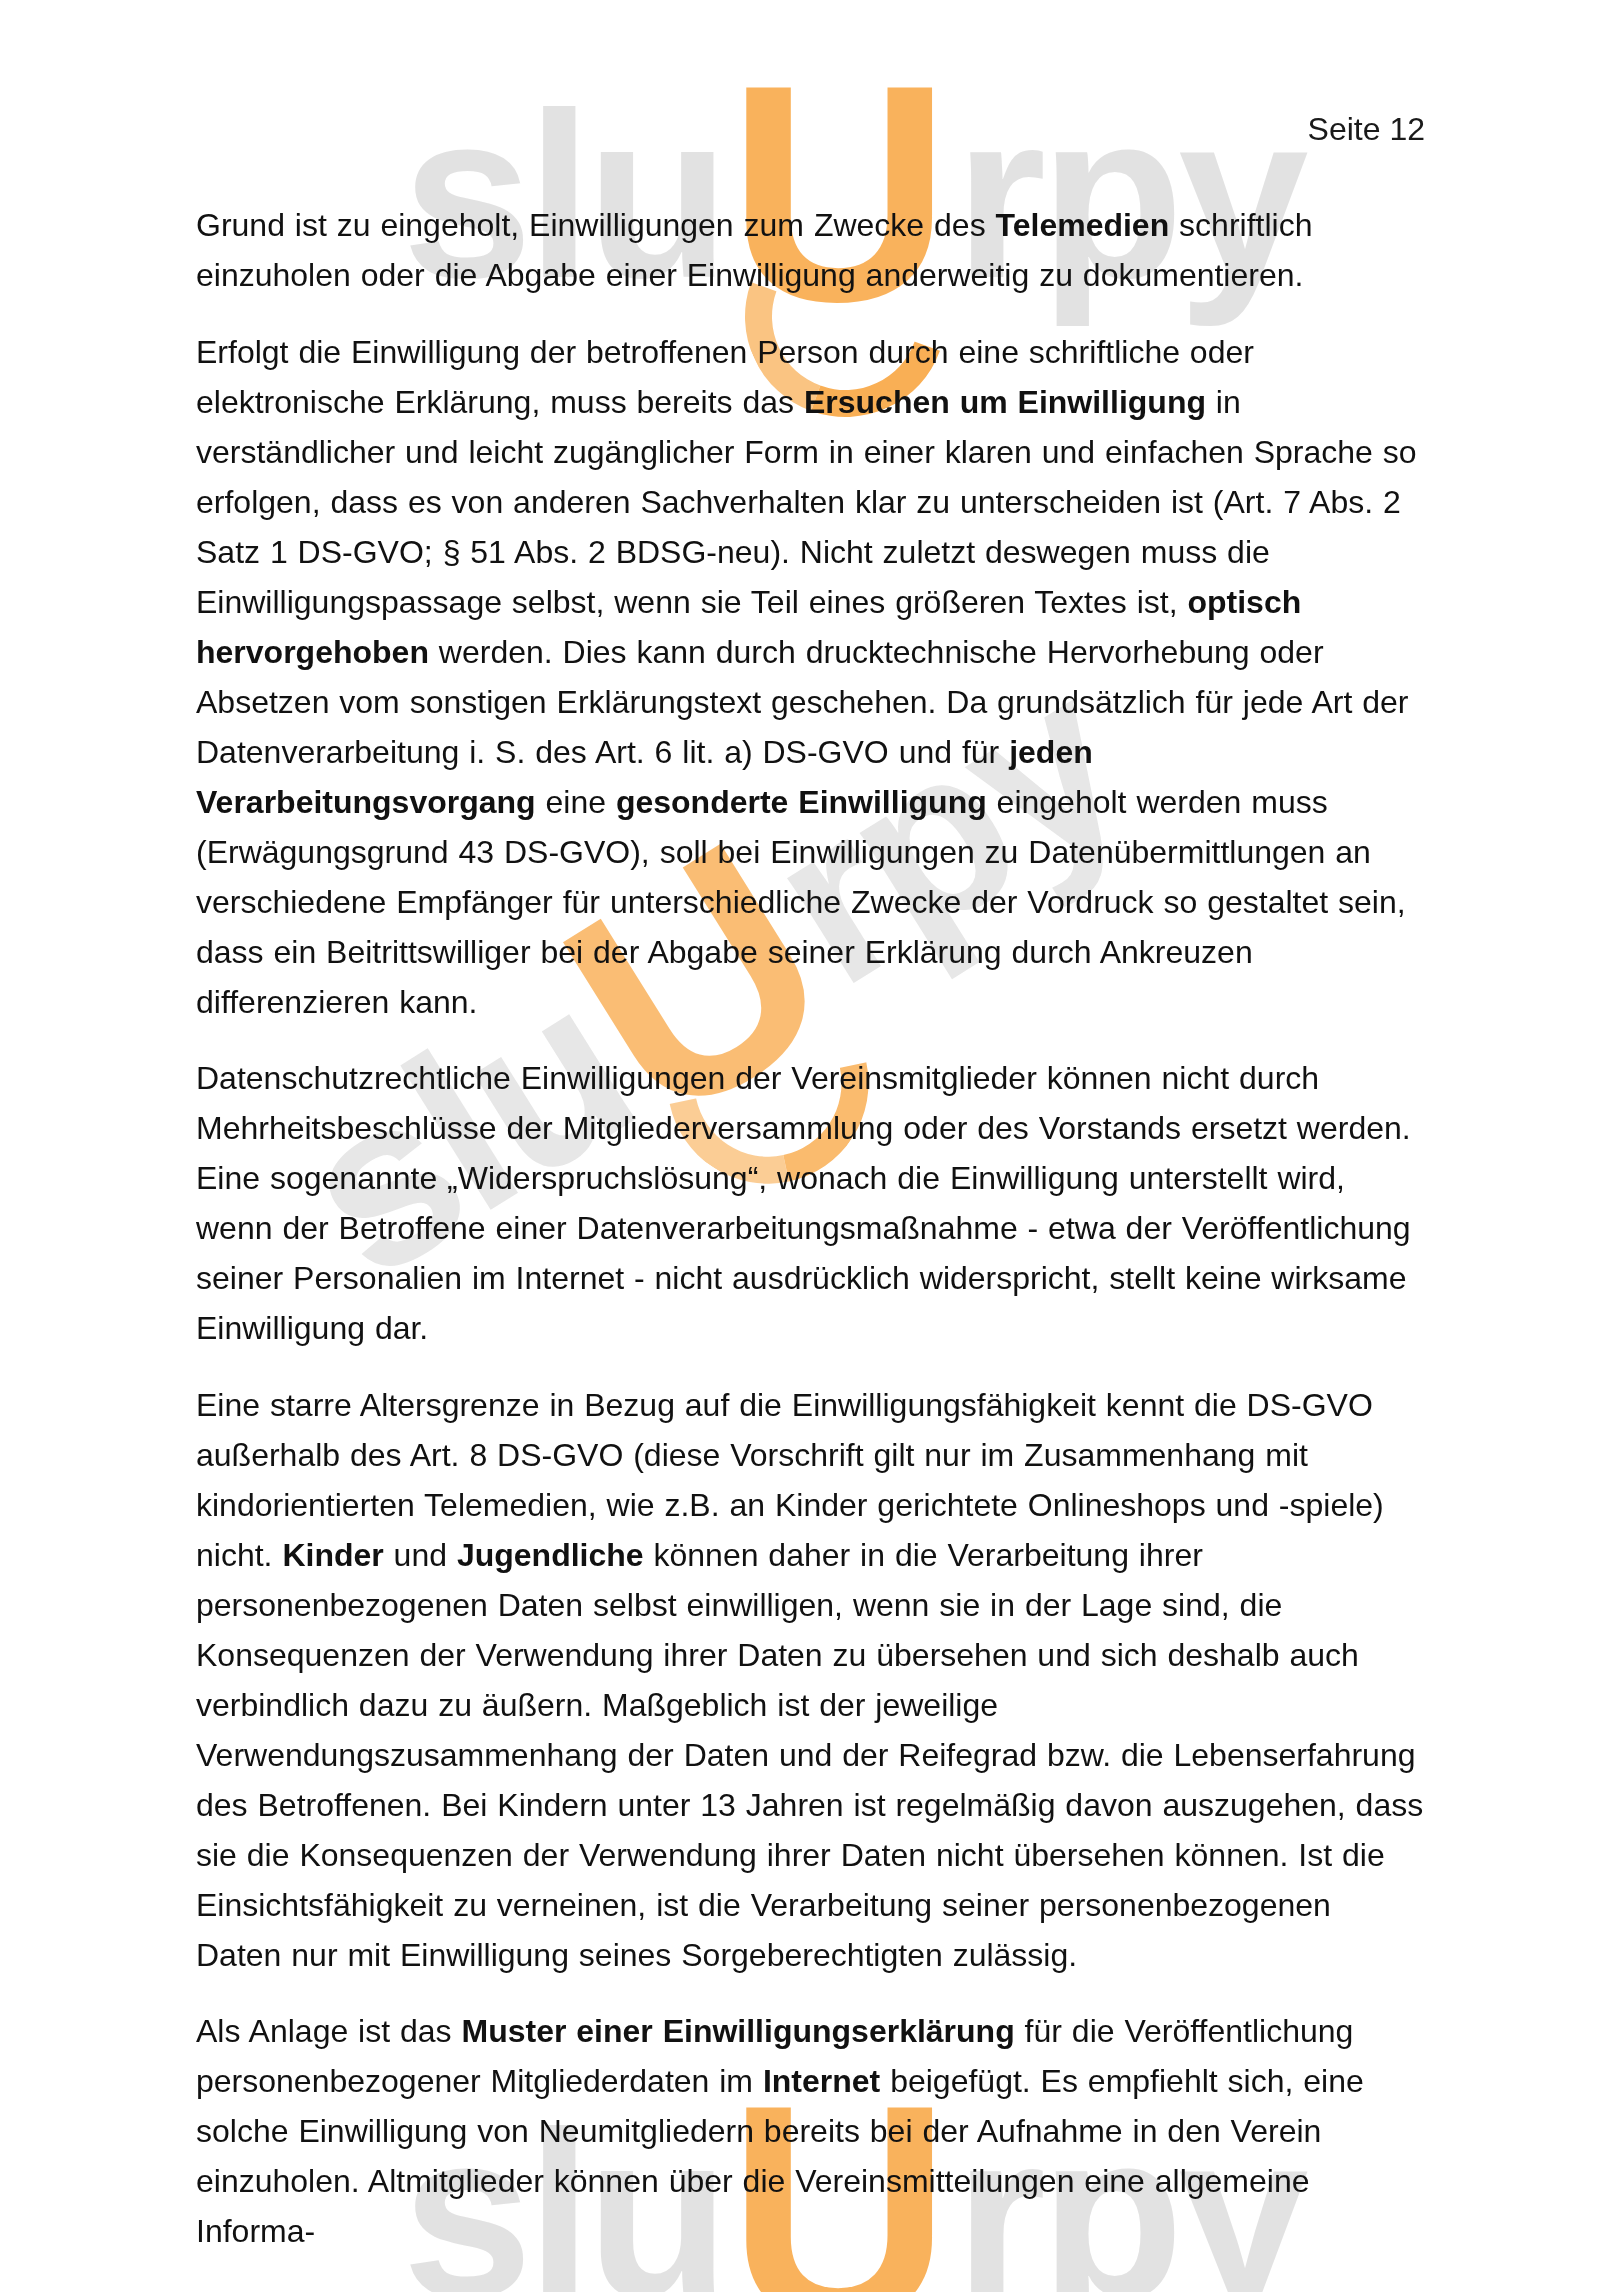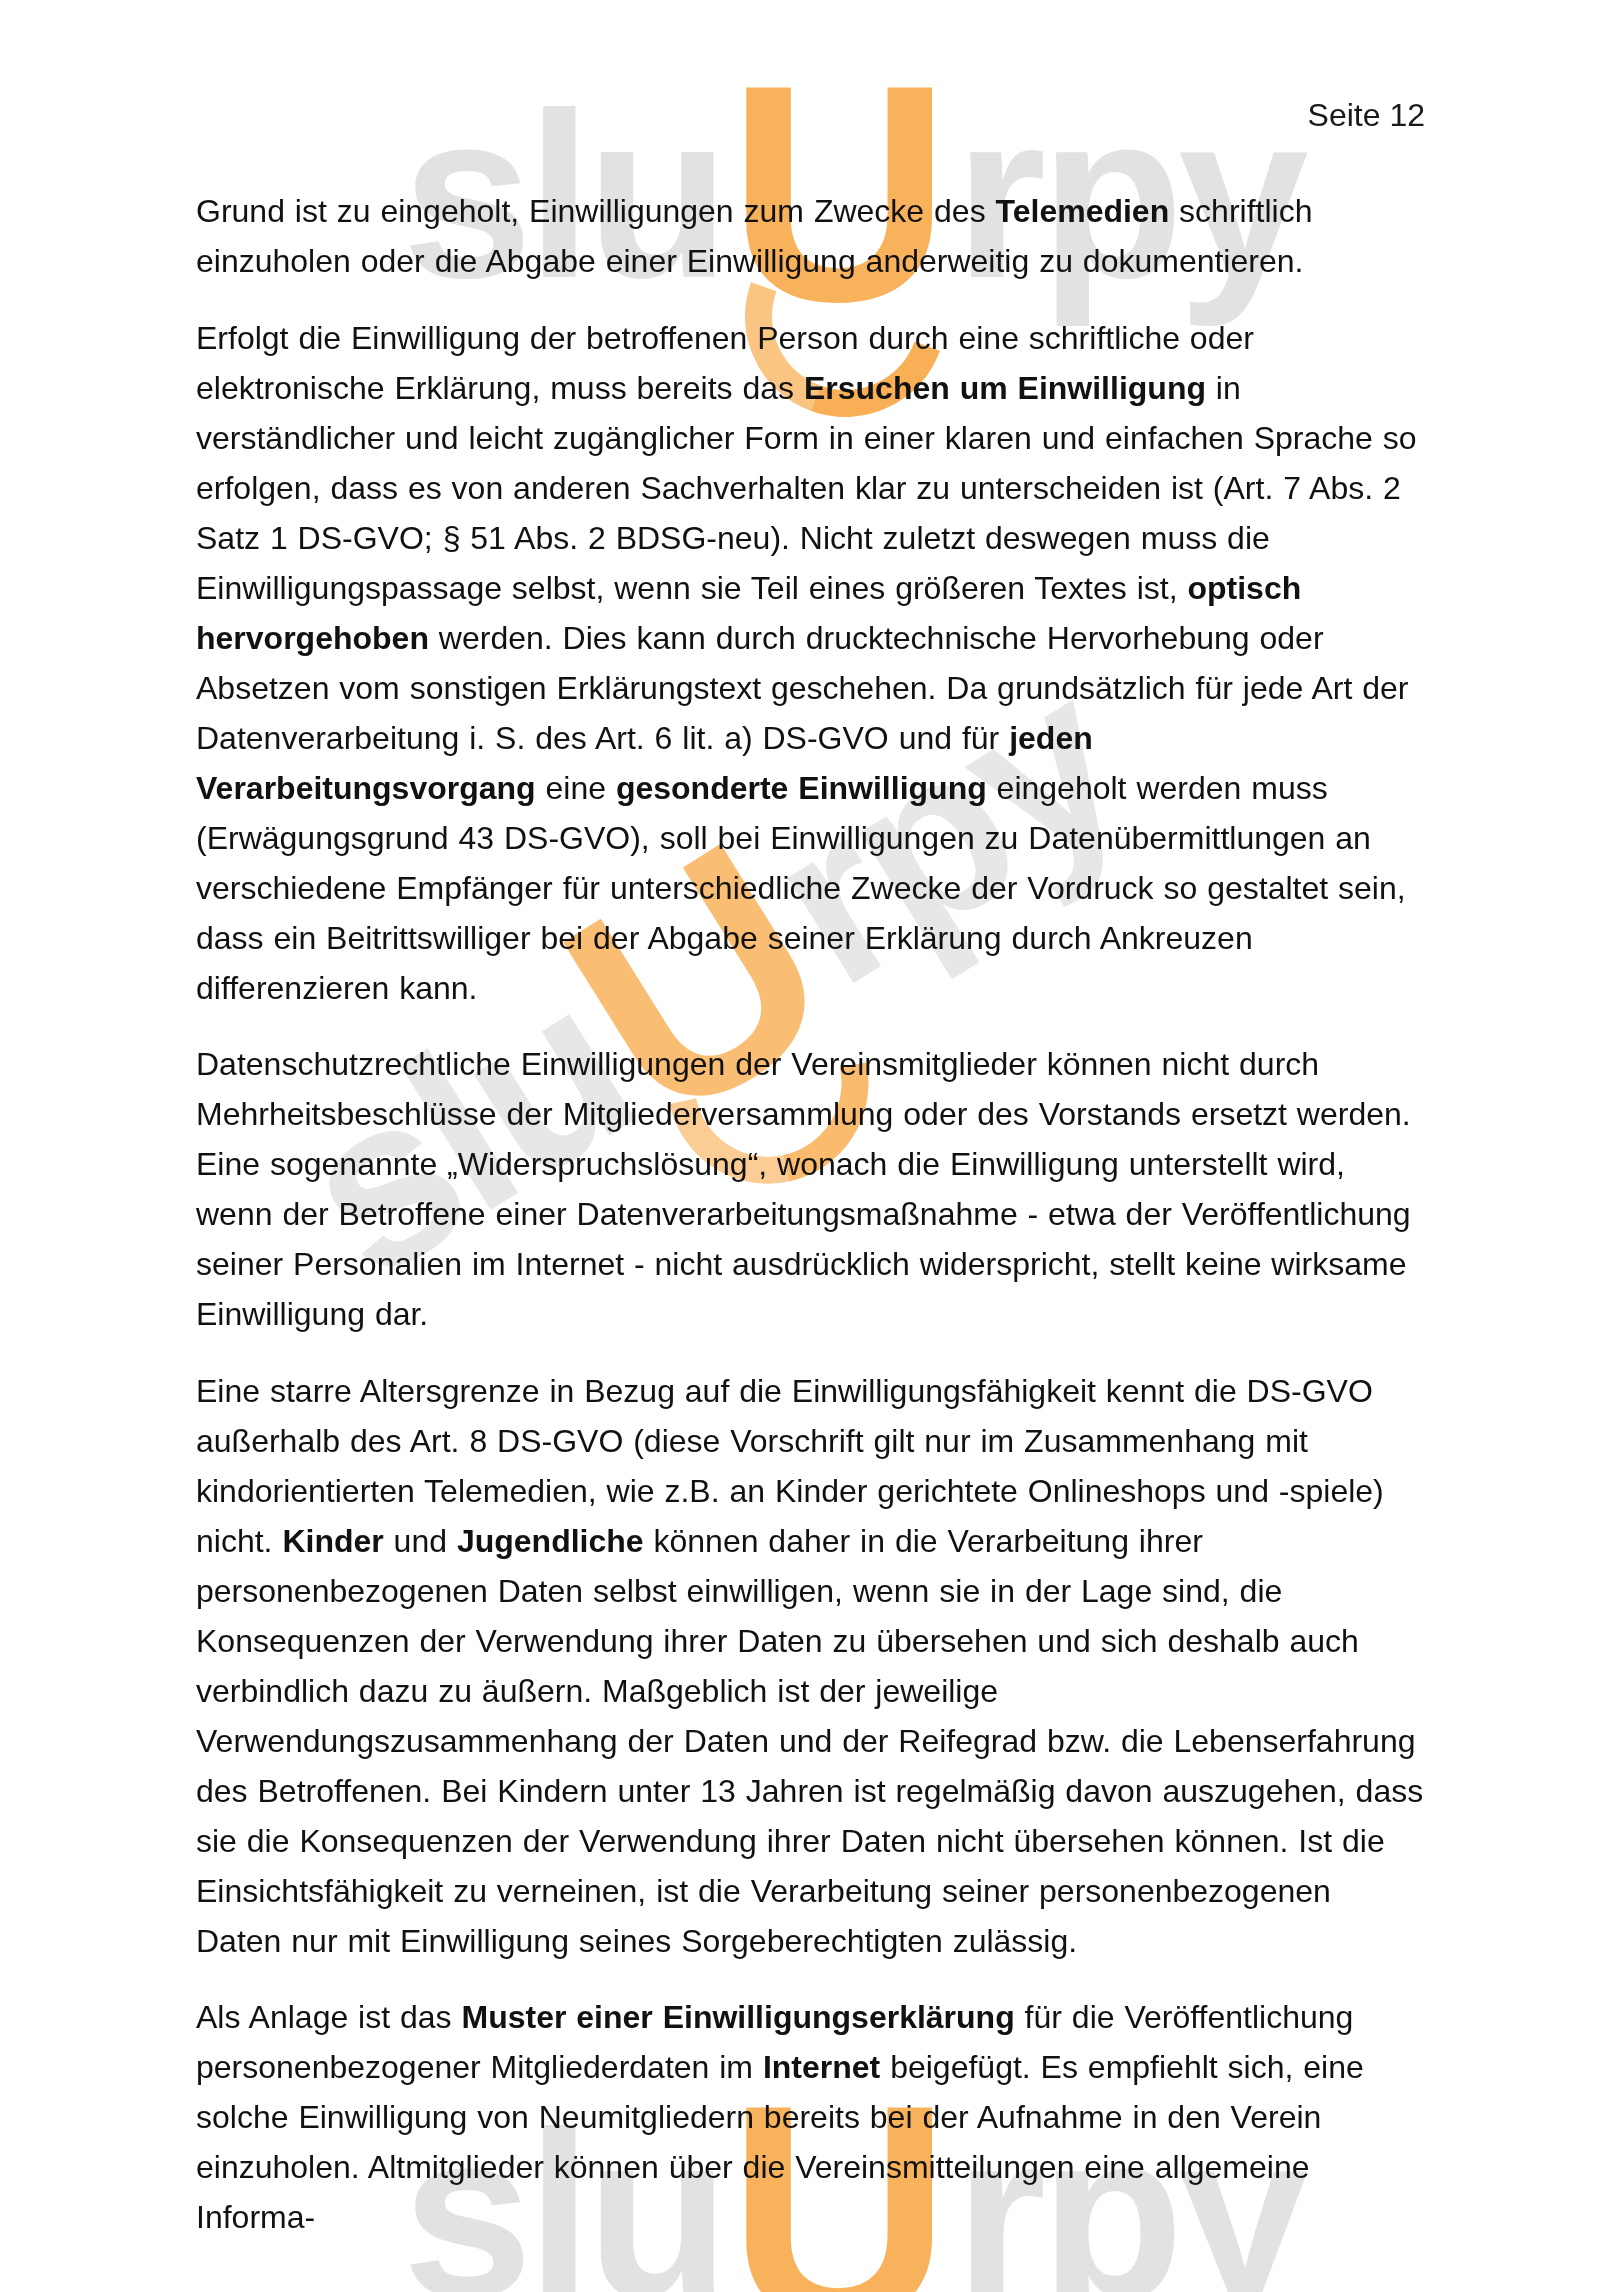--- a/index.html
+++ b/index.html
@@ -52,21 +52,21 @@
     bottom: -93px;
   }
   .wm-top    { left: 402px; top: 14.7px; }
   .wm-mid    { left: 314px; top: 1039px; transform: rotate(-32deg); transform-origin: left center; opacity: 0.85; }
   .wm-bottom { left: 402px; top: 2034px; }
 
   
   .content {
     position: absolute;
     left: 196px;
-    top: 96px;
+    top: 110px;
     width: 1229px;
     z-index: 1;
   }
   .page-number {
     text-align: right;
     font-size: 32px;
     line-height: 39px;
     color: #1a1a1a;
     margin-bottom: 51px;
   }

